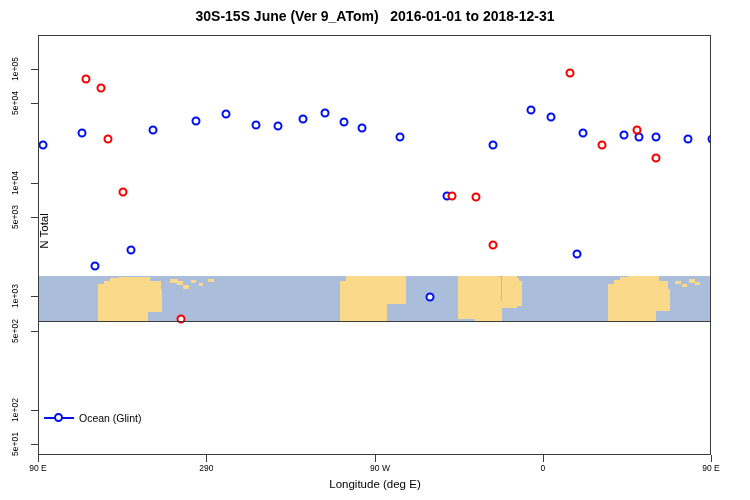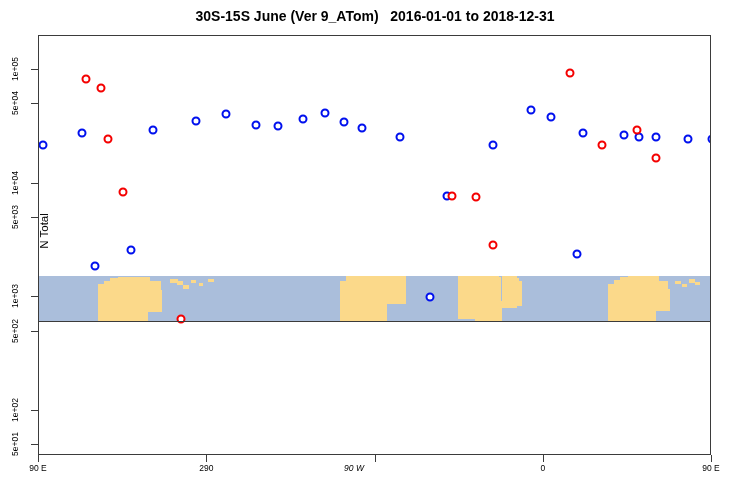--- a/index.html
+++ b/index.html
@@ -257,25 +257,33 @@
       <div style="position: absolute; left: 2px; top: 428px; width: 26px; height: 32px; display: flex; align-items: center; justify-content: center;">
         <span class="ylab-rot">5e+01</span>
       </div>
     </div>
   <div id="xticks">
       <div class="xtick" style="left: 38px;"></div>
       <div class="xtick-label" style="left: 38px;">90 E</div>
       <div class="xtick" style="left: 206.3px;"></div>
       <div class="xtick-label" style="left: 206.3px;">290</div>
       <div class="xtick" style="left: 374.5px;"></div>
-      <div class="xtick-label" style="left: 354px; font-style: italic;">90 W</div>
+      <div class="xtick-label" style="left: 380px;">90 W</div>
       <div class="xtick" style="left: 542.8px;"></div>
       <div class="xtick-label" style="left: 542.8px;">0</div>
       <div class="xtick" style="left: 711px;"></div>
       <div class="xtick-label" style="left: 711px;">90 E</div>
     </div>
 
+  <div class="axis-title-x">Longitude (deg E)</div>
   <div class="axis-title-y">N Total</div>
 
   <div class="legend">
+    <div class="legend-row">
+      <span class="legend-sym ocean">
+        <span class="bar"></span>
+          <span class="ring"></span>
+      </span>
+      <span class="legend-label">Ocean (Glint)</span>
+    </div>
   </div>
 
 </div>
 
 </body></html>

